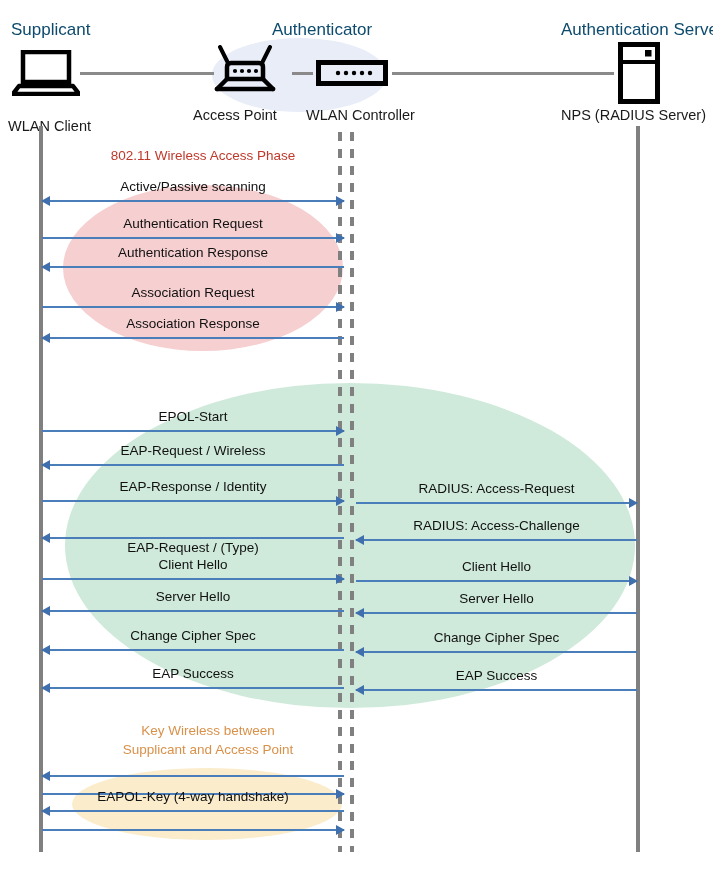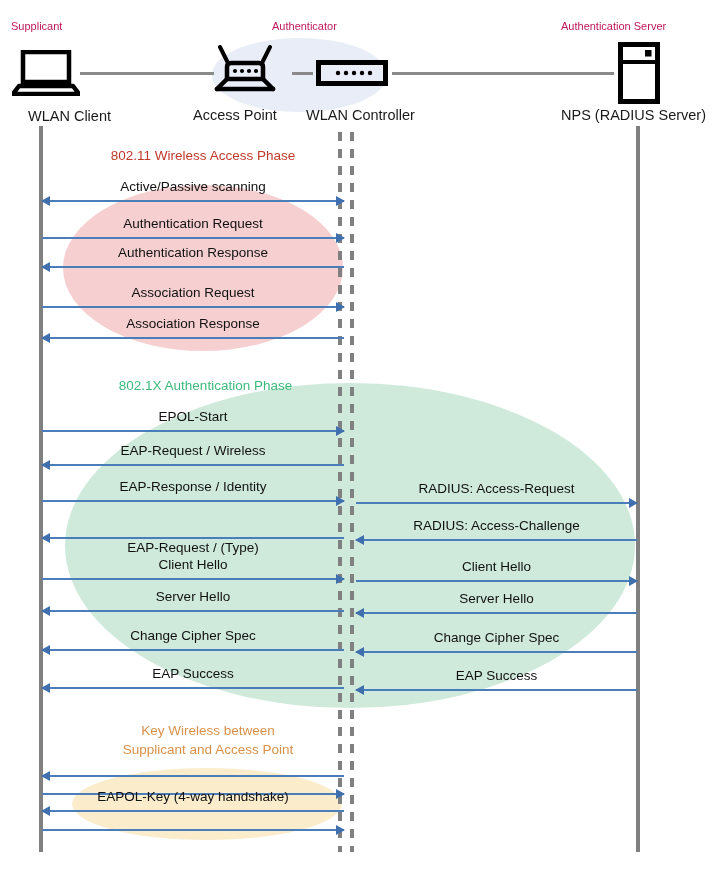--- a/index.html
+++ b/index.html
@@ -1,20 +1,20 @@
 <!DOCTYPE html>
 <html><head>
 <meta charset="utf-8">
 <style>
   html,body{margin:0;padding:0;background:#ffffff;}
   body{font-family:"Liberation Sans",sans-serif;}
   #stage{position:relative;width:713px;height:875px;overflow:hidden;background:#fff;}
 
   
-  .hdr-label{position:absolute;font-size:11px;color:#be185d;white-space:nowrap;}
+  .hdr-label{position:absolute;font-size:17px;color:#0c4a6e;white-space:nowrap;}
   .node-label{position:absolute;font-size:14.5px;color:#1a1a1a;white-space:nowrap;}
   .auth-blob{position:absolute;background:#e8edf7;border-radius:50%;}
   .link{position:absolute;height:3px;background:#8a8a8a;}
 
   
   .lifeline{position:absolute;width:4px;background:#808080;}
   .dash-line{position:absolute;width:4px;
     background:repeating-linear-gradient(to bottom,#808080 0px,#808080 9px,rgba(0,0,0,0) 9px,rgba(0,0,0,0) 17px);}
 
   
@@ -82,36 +82,35 @@
   </div>
 
   <div class="icon" style="left:618px;top:42px;">
     <svg width="42" height="62" viewBox="0 0 42 62">
       <rect x="2.5" y="2.5" width="37" height="57" fill="none" stroke="#000" stroke-width="5"></rect>
       <line x1="5" y1="20" x2="37" y2="20" stroke="#000" stroke-width="4"></line>
       <rect x="27" y="8" width="6.5" height="6.5" fill="#000"></rect>
     </svg>
   </div>
 
-  <div class="node-label" style="left:8px;top:108px;margin-left:20px;">WLAN Client</div>
+  <div class="node-label" style="left:8px;top:118px;">WLAN Client</div>
   <div class="node-label" style="left:193px;top:107px;">Access Point</div>
   <div class="node-label" style="left:306px;top:107px;">WLAN Controller</div>
   <div class="node-label" style="left:561px;top:107px;">NPS (RADIUS Server)</div>
 
   <div class="ellipse" style="left:63px;top:185px;width:280px;height:166px;background:#f6cfd0;"></div>
   <div class="ellipse" style="left:65px;top:383px;width:570px;height:325px;background:#cfeadb;"></div>
   <div class="ellipse" style="left:72px;top:768px;width:270px;height:72px;background:#fbeccc;"></div>
 
   <div class="lifeline" style="left:39px;top:126px;height:726px;"></div>
   <div class="dash-line" style="left:338px;top:132px;height:720px;"></div>
   <div class="dash-line" style="left:350px;top:132px;height:720px;"></div>
   <div class="lifeline" style="left:636px;top:126px;height:726px;"></div>
 
   <div class="phase-title" style="left:63px;top:146px;width:280px;color:#c0392b;">802.11 Wireless Access Phase</div>
-  <div class="phase-title" style="left:63px;top:376px;width:285px;color:#3dba7d;">802.1X Authentication Phase</div>
   <div class="phase-title" style="left:83px;top:721px;width:250px;color:#d9914a;">Key Wireless between
 Supplicant and Access Point</div>
 
   <div id="msgs-left">
       <div class="msg">
         <div class="msg-line" style="left: 42px; top: 200px; width: 302px;"></div>
         <div class="arrow-head arrow-right" style="top: 196px; left: 336px;"></div>
         <div class="arrow-head arrow-left" style="top: 196px; left: 41px;"></div>
         <div class="msg-label" style="left: 42px; width: 302px; top: 179px;">Active/Passive scanning</div>
       </div>

